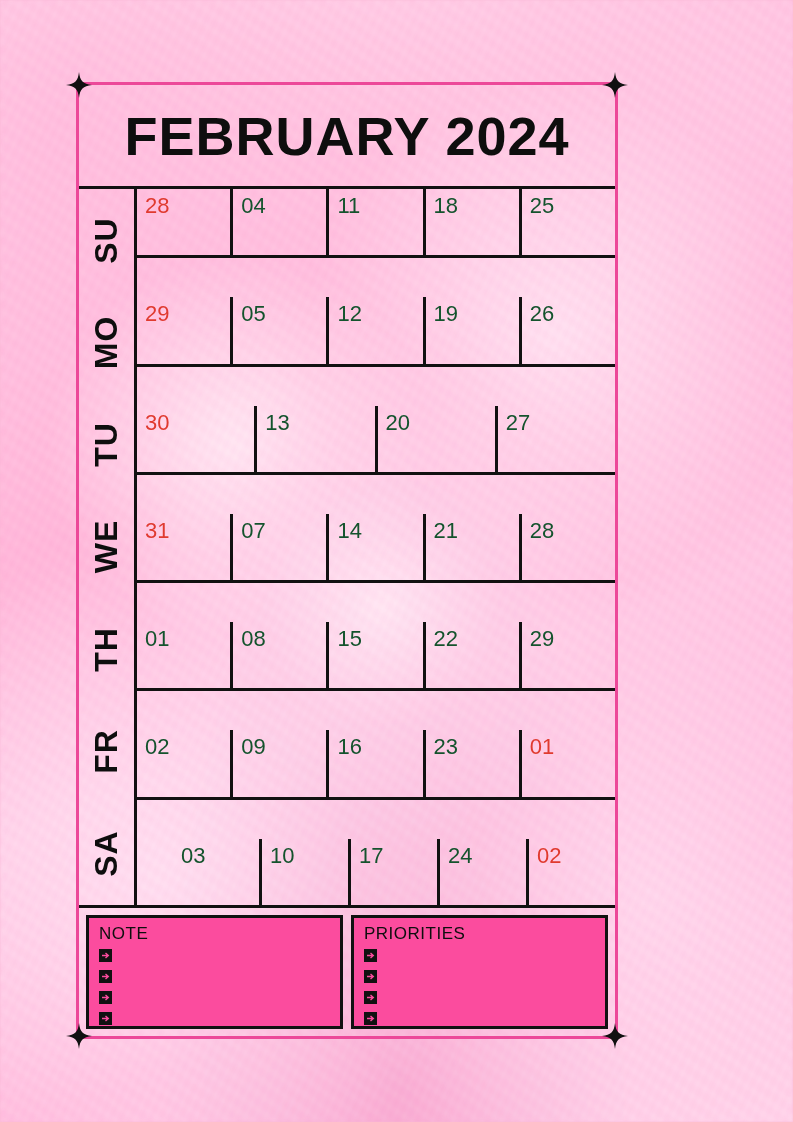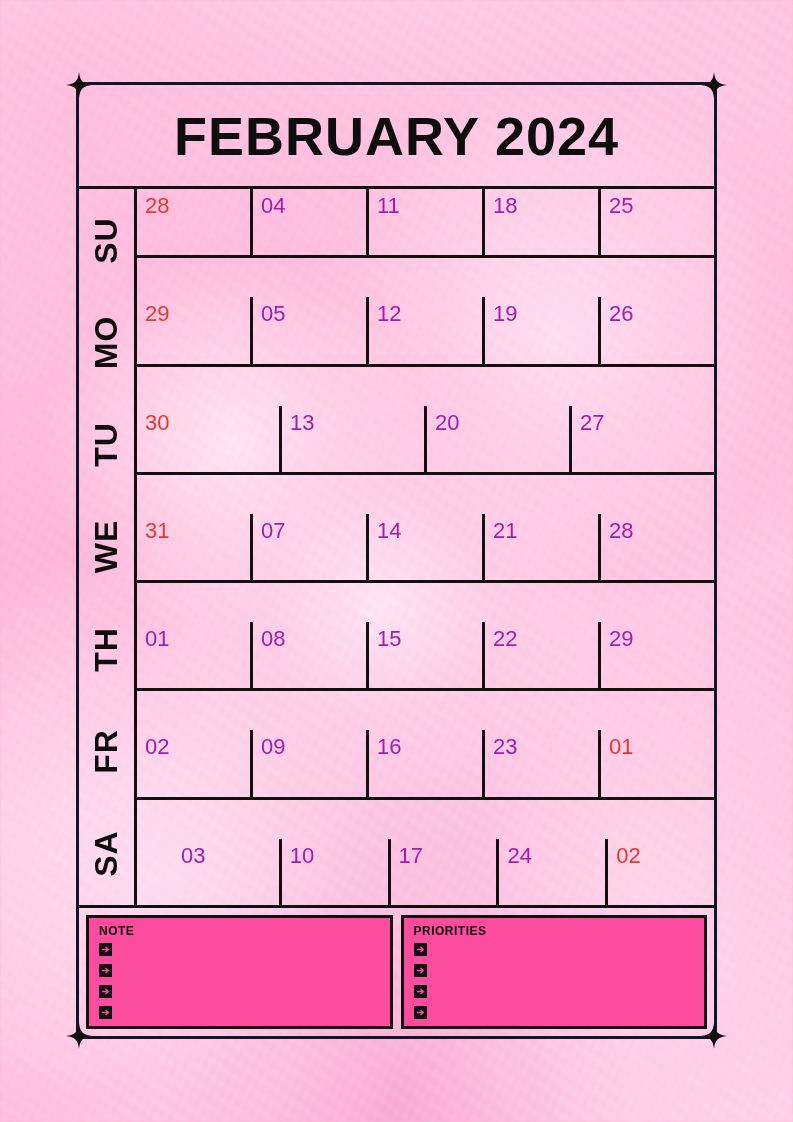--- a/index.html
+++ b/index.html
@@ -44,23 +44,23 @@
       repeating-linear-gradient(35deg, rgba(255,255,255,0.08) 0px, rgba(255,255,255,0.08) 5px, rgba(250,160,205,0.08) 5px, rgba(250,160,205,0.08) 13px);
     filter: blur(2px);
     opacity: 0.85;
   }
 
   
   .frame {
     position: absolute;
     left: 76px;
     top: 82px;
-    width: 641px;
+    width: 542px;
     height: 957px;
-    border: 3px solid #0f172a;
+    border: 3px solid #ec4899;
     box-sizing: border-box;
   }
   .corner {
     position: absolute;
     width: 26px;
     height: 26px;
     pointer-events: none;
   }
   .corner svg { display:block; }
   .corner.tl { left: -13px; top: -13px; }
@@ -133,21 +133,21 @@
     flex: 1 1 0;
     border-right: 3px solid #111;
     box-sizing: border-box;
     padding: 6px 0 0 8px;
     position: relative;
   }
   .cell:last-child { border-right: none; }
   .cell .num {
     font-size: 22px;
     font-weight: 400;
-    color: #a21caf;
+    color: #14532d;
     line-height: 1;
   }
   .cell.muted .num { color: #e03a2f; }
 
   
   .bottom {
     height: 131px;
     border-top: 3px solid #111;
     display: flex;
     box-sizing: border-box;
@@ -157,22 +157,22 @@
   .box {
     flex: 1 1 0;
     background: #fb4c9e;
     border: 3px solid #111;
     box-sizing: border-box;
     padding: 6px 10px 4px 10px;
     display: flex;
     flex-direction: column;
   }
   .box-title {
-    font-size: 12px;
-    font-weight: 700;
+    font-size: 17px;
+    font-weight: 400;
     letter-spacing: 0.5px;
     color: #0e0e0e;
     margin-bottom: 2px;
   }
   .lines {
     display: flex;
     flex-direction: column;
     gap: 3px;
   }
   .line-item {

